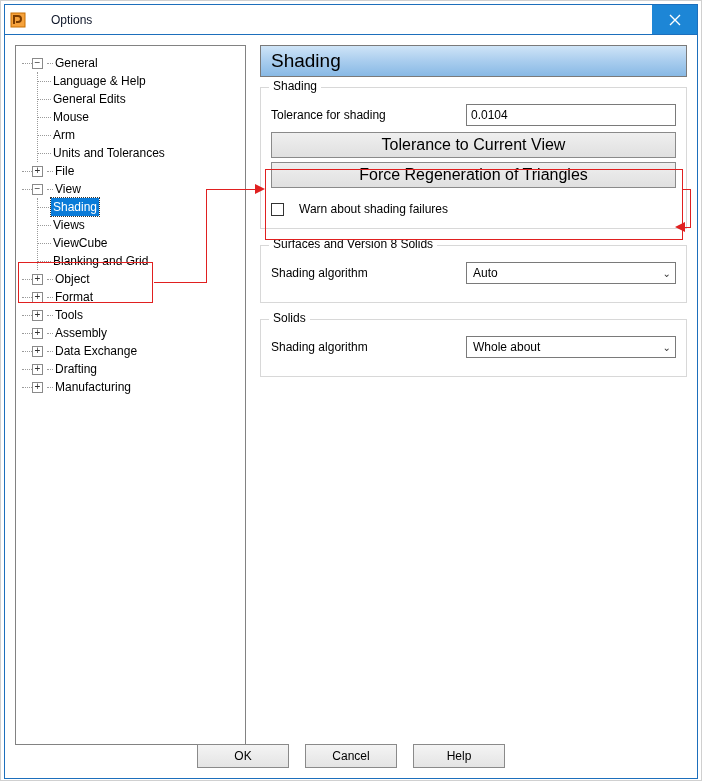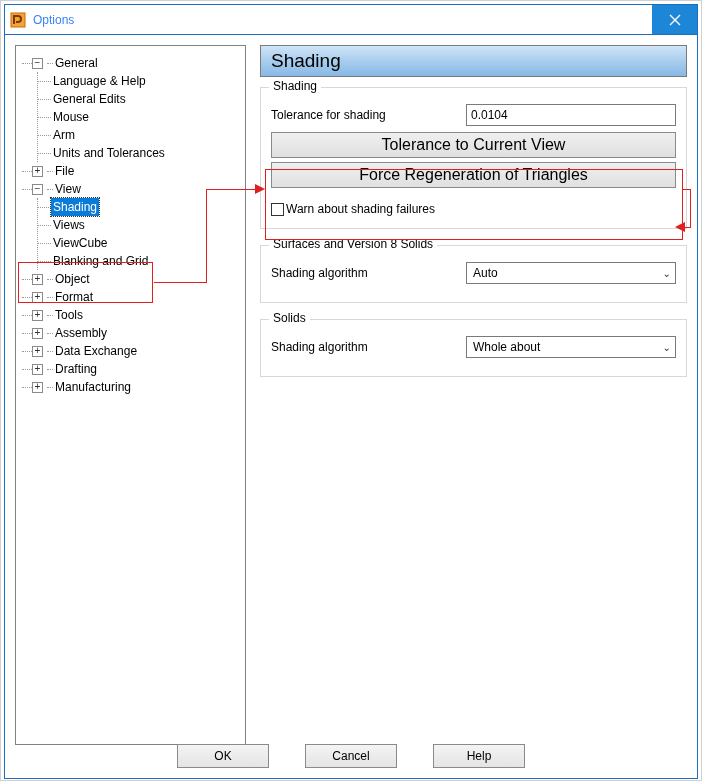--- a/index.html
+++ b/index.html
@@ -25,22 +25,22 @@
   }
   .titlebar {
     height: 30px;
     background: #fff;
     border-bottom: 1px solid #1d6fbc;
     display: flex; align-items: center;
     padding: 0 0 0 4px;
     position: relative;
   }
   .titlebar .title {
-    margin-left: 6px;
-    color: #3b82f6;
+    margin-left: 24px;
+    color: #0f172a;
     font-size: 12px;
   }
   .titlebar .app-icon {
     width: 18px; height: 18px;
     display: flex; align-items: center; justify-content: center;
   }
   .titlebar .close {
     position: absolute; right: 0; top: 0;
     width: 45px; height: 29px;
     background: #1d86d6;
@@ -154,42 +154,42 @@
     height: 26px;
     background: linear-gradient(to bottom, #efefef, #e0e0e0);
     border: 1px solid #8a8a8a;
     font-size: 16px;
     margin: 4px 0;
     cursor: pointer;
   }
   .checkbox-row {
     display: flex; align-items: center;
     margin-top: 14px;
-    gap: 2px;
+    gap: 15px;
   }
   .checkbox-row .box {
     width: 13px; height: 13px;
     border: 1px solid #333;
   }
   .select {
     flex: 1;
     height: 22px;
     border: 1px solid #7a7a7a;
     background: #fff;
     display: flex; align-items: center; justify-content: space-between;
     padding: 0 4px 0 6px;
     font-size: 12px;
   }
   .select .caret {
     font-size: 10px; color: #333;
   }
   .footer {
     position: absolute;
     left: 0; right: 0; bottom: 10px;
-    display: flex; justify-content: center; gap: 36px;
+    display: flex; justify-content: center; gap: 16px;
   }
   .footer button {
     width: 92px; height: 24px;
     background: linear-gradient(to bottom, #f4f4f4, #e4e4e4);
     border: 1px solid #8a8a8a;
     font-size: 12px;
     cursor: pointer;
   }
   
   .redbox {

